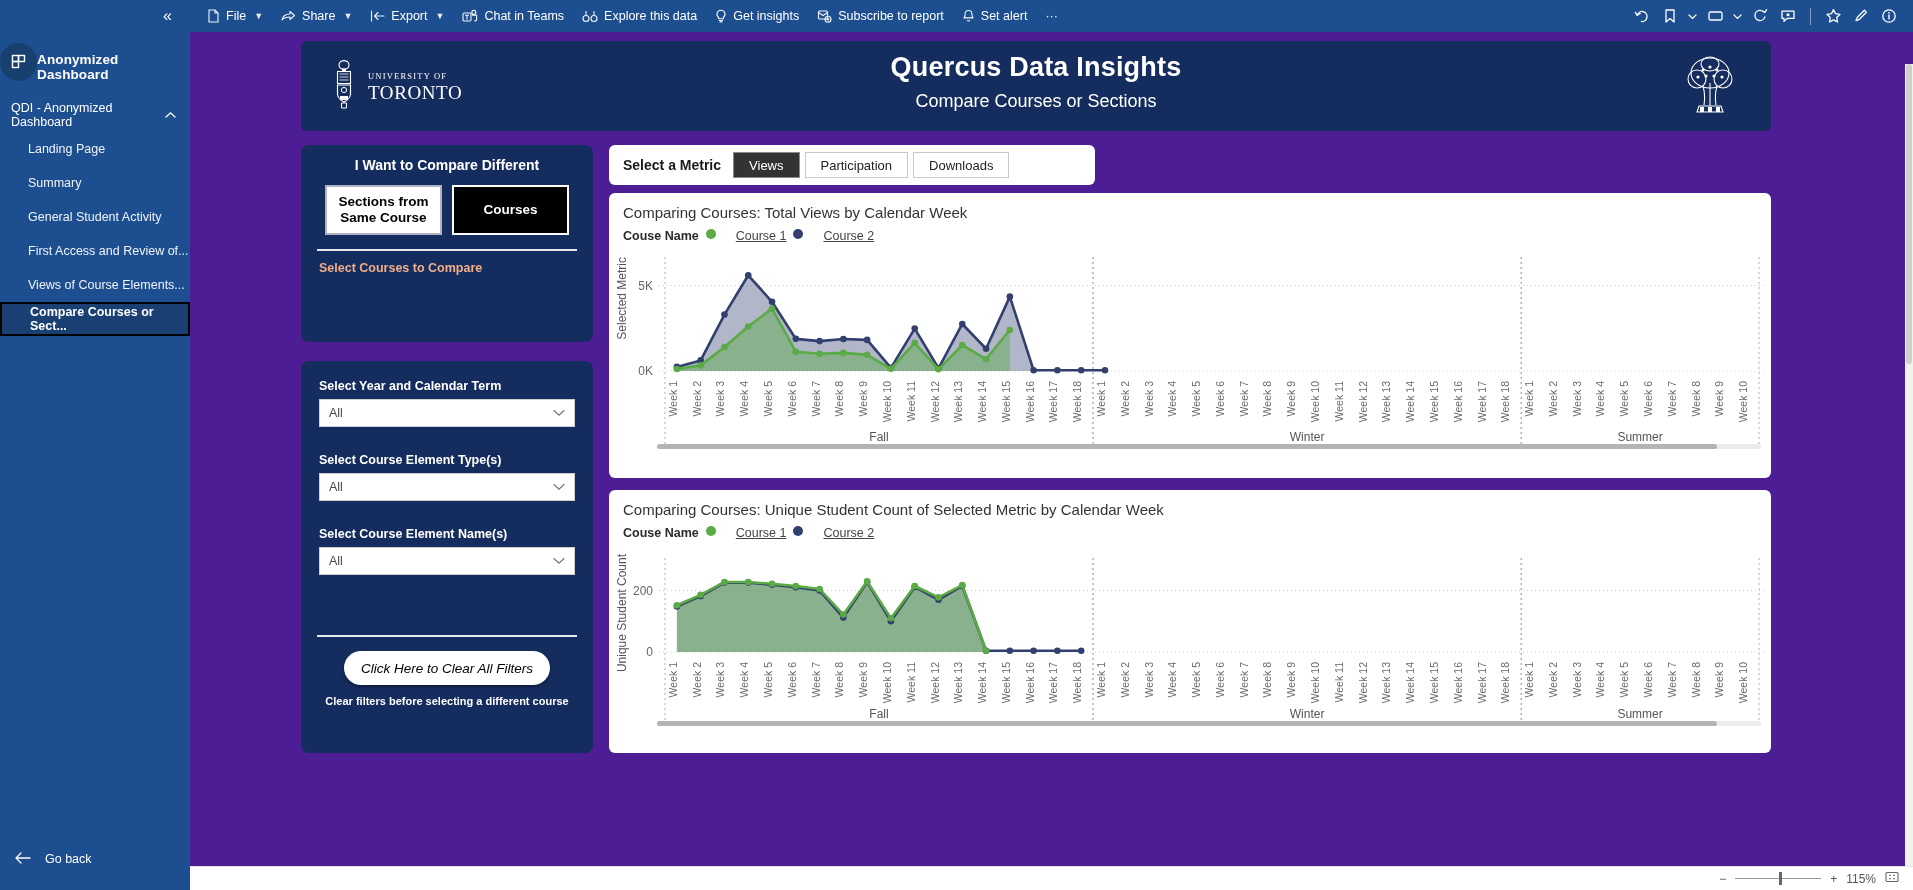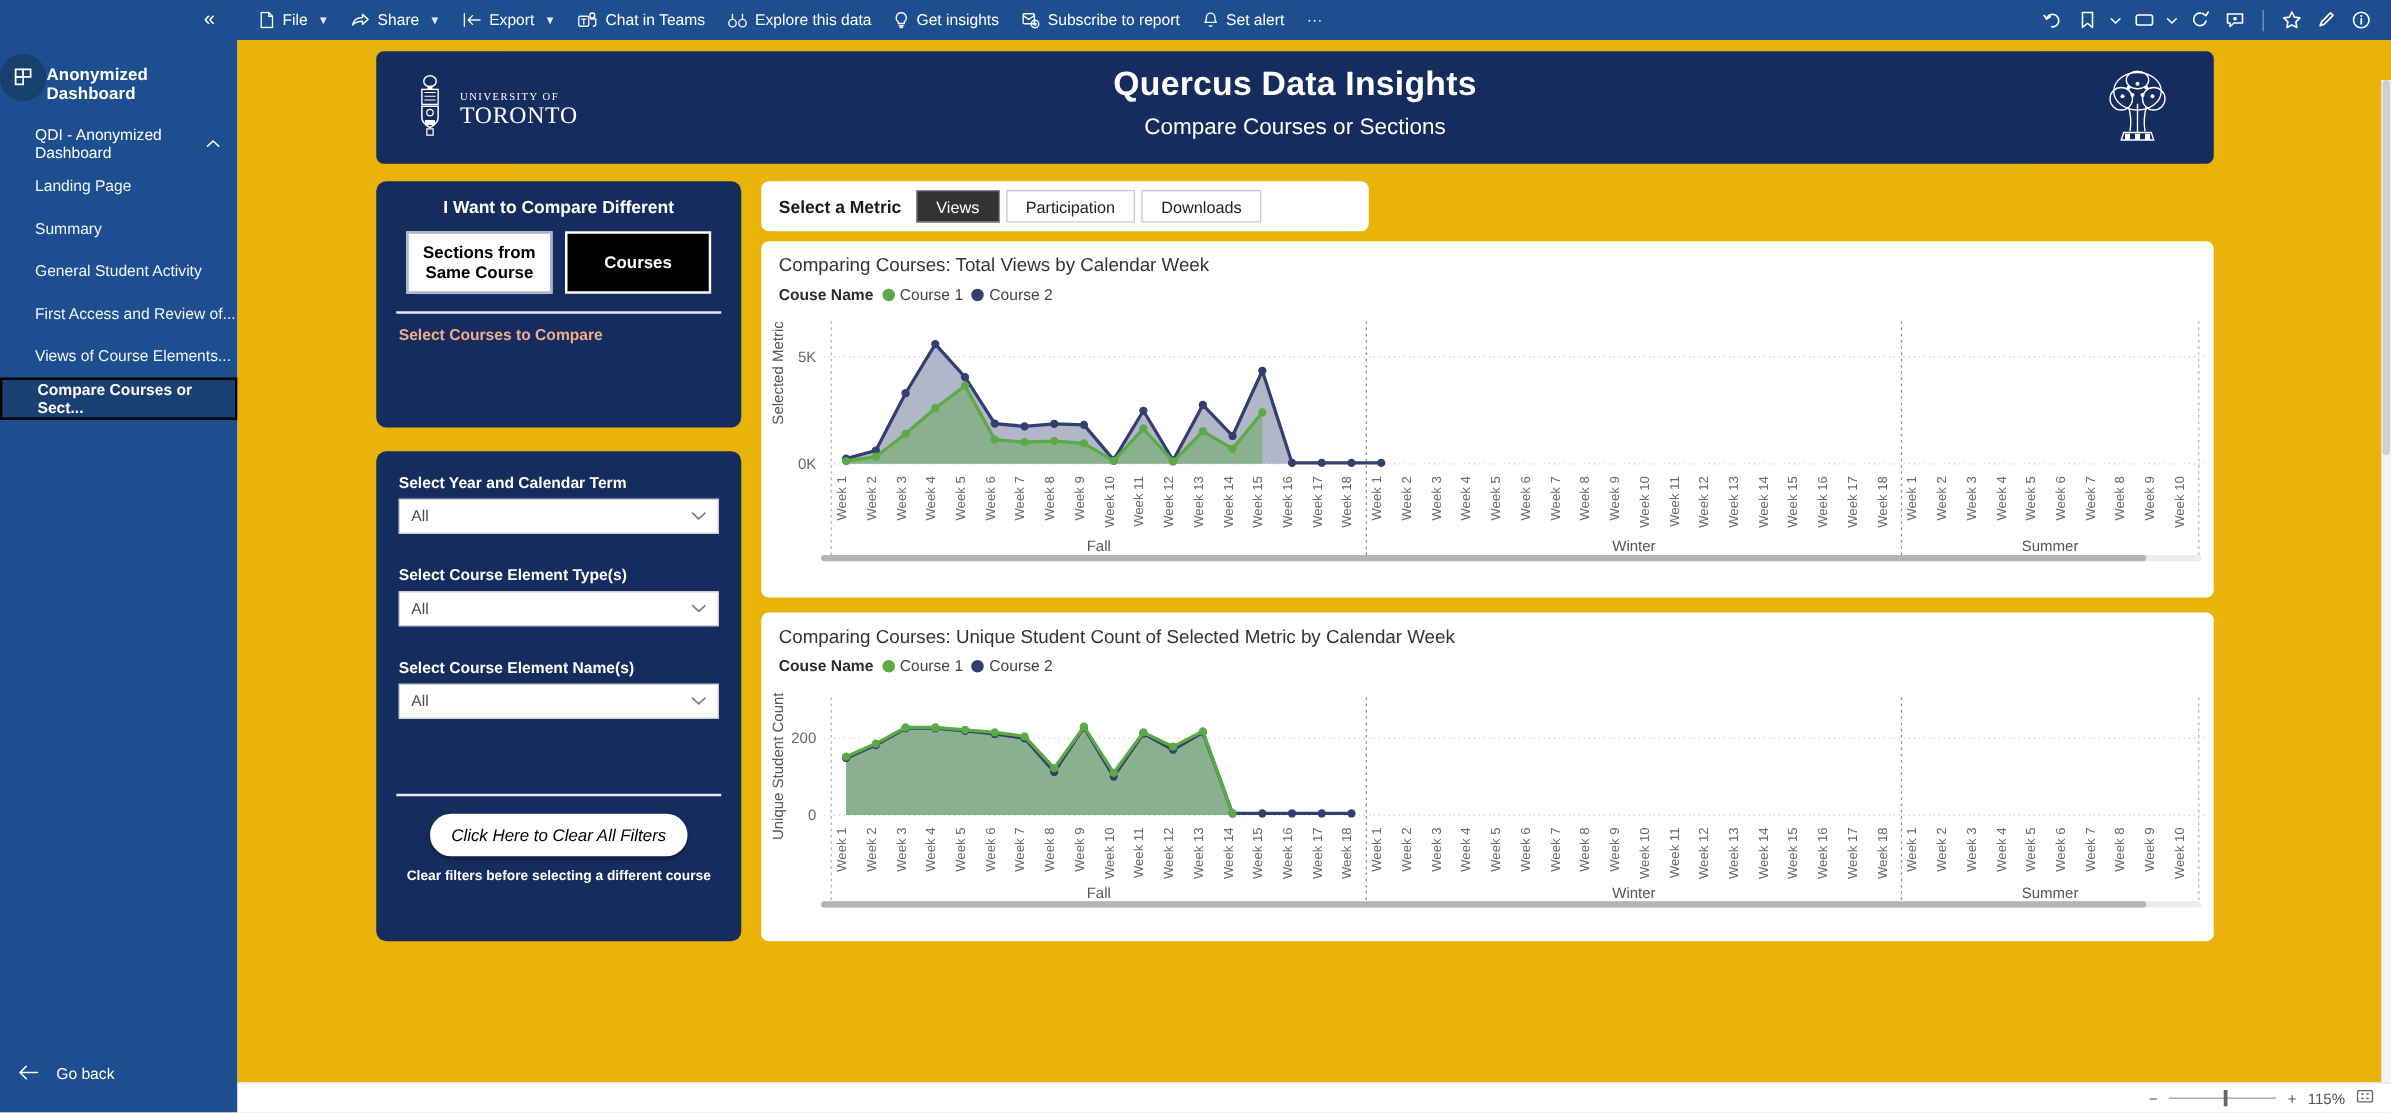--- a/index.html
+++ b/index.html
@@ -36,39 +36,39 @@
     background: #1d4e8f; color: #fff;
   }
   .nav-logo-wrap { padding-top: 10px; display: flex; flex-direction: row; align-items: center; }
   .nav-logo {
     width: 38px; height: 38px; border-radius: 50%; background: #17406f;
     display: flex; align-items: center; justify-content: center;
   }
   .nav-title { font-size: 13.5px; font-weight: bold; margin-top: 10px; letter-spacing: .1px; }
   .nav-group {
     display: flex; align-items: center; justify-content: space-between;
-    padding: 0 14px 0 28px; height: 34px; margin-top: 16px; font-size: 12.5px;
+    padding: 0 14px 0 11px; height: 34px; margin-top: 16px; font-size: 12.5px;
   }
   .nav-item {
     height: 34px; display: flex; align-items: center;
     padding-left: 28px; font-size: 12.5px; color: #f0f4f9; cursor: default;
   }
   .nav-item.sel {
     background: #1a3f73; border: 2px solid #000; font-weight: bold; color: #fff;
     width: 190px;
   }
   .go-back {
     position: absolute; left: 0; bottom: 16px; width: 190px; height: 30px;
     display: flex; align-items: center; gap: 14px; padding-left: 14px; font-size: 12.5px;
   }
 
   
   .canvas {
     position: absolute; left: 190px; top: 32px; width: 1723px; height: 834px;
-    background: #eab308;
+    background: #4c1d95;
   }
   .report { position: absolute; left: 111px; top: 9px; width: 1470px; height: 828px; }
 
   
   .banner {
     position: absolute; left: 0; top: 0; width: 1470px; height: 90px;
     background: #152c5e; border-radius: 6px; overflow: hidden;
   }
   .banner-title {
     position: absolute; left: 0; right: 0; top: 11px; text-align: center;
@@ -136,21 +136,21 @@
   
   .chart-card {
     position: absolute; left: 308px; background: #fff; border-radius: 6px;
     width: 1162px; overflow: hidden;
   }
   .chart-card.c1 { top: 152px; height: 285px; }
   .chart-card.c2 { top: 449px; height: 263px; }
   .chart-title { font-size: 15px; color: #333; padding: 11px 0 0 14px; }
   .legend { display: flex; align-items: center; gap: 7px; padding: 8px 0 0 14px; font-size: 12.5px; color: #444; }
   .legend .lg-title { font-weight: bold; color: #2b2b2b; }
-  .legend .lg-item { display: flex; align-items: center; gap: 4px; }
+  .legend .lg-item { display: flex; align-items: flex-start; gap: 20px; text-decoration: underline; }
   .dot { width: 10px; height: 10px; border-radius: 50%; display: inline-block; }
 
   .plot-wrap { position: relative; margin-top: 4px; }
   .ylabel {
     position: absolute; left: 6px; color: #555; font-size: 12px;
     writing-mode: vertical-rl; transform: rotate(180deg); white-space: nowrap;
   }
   .svgholder { position: absolute; left: 22px; top: 0; }
   .hscroll-track {
     position: absolute; height: 5px; background: #ececec; border-radius: 3px;

